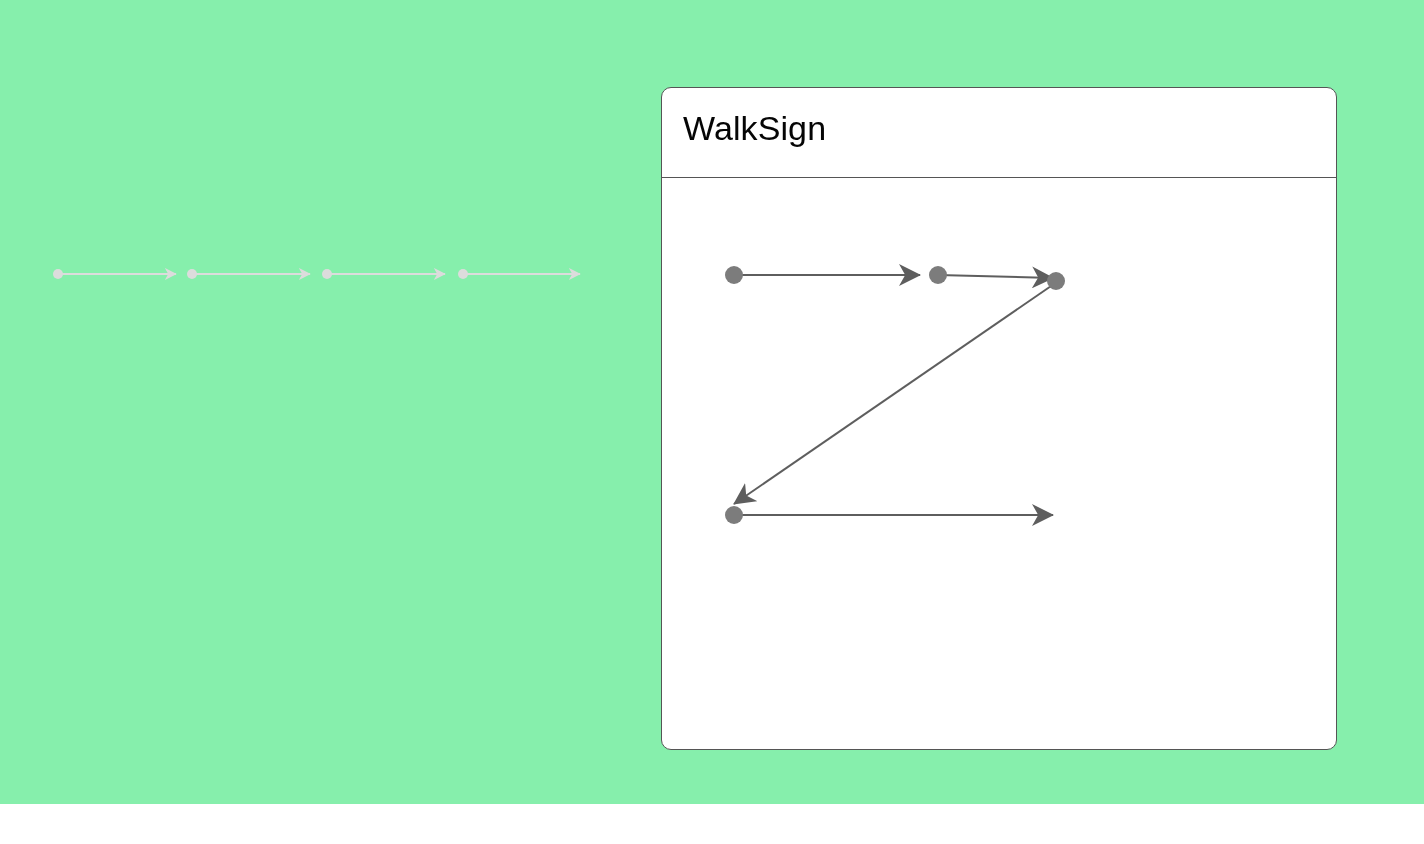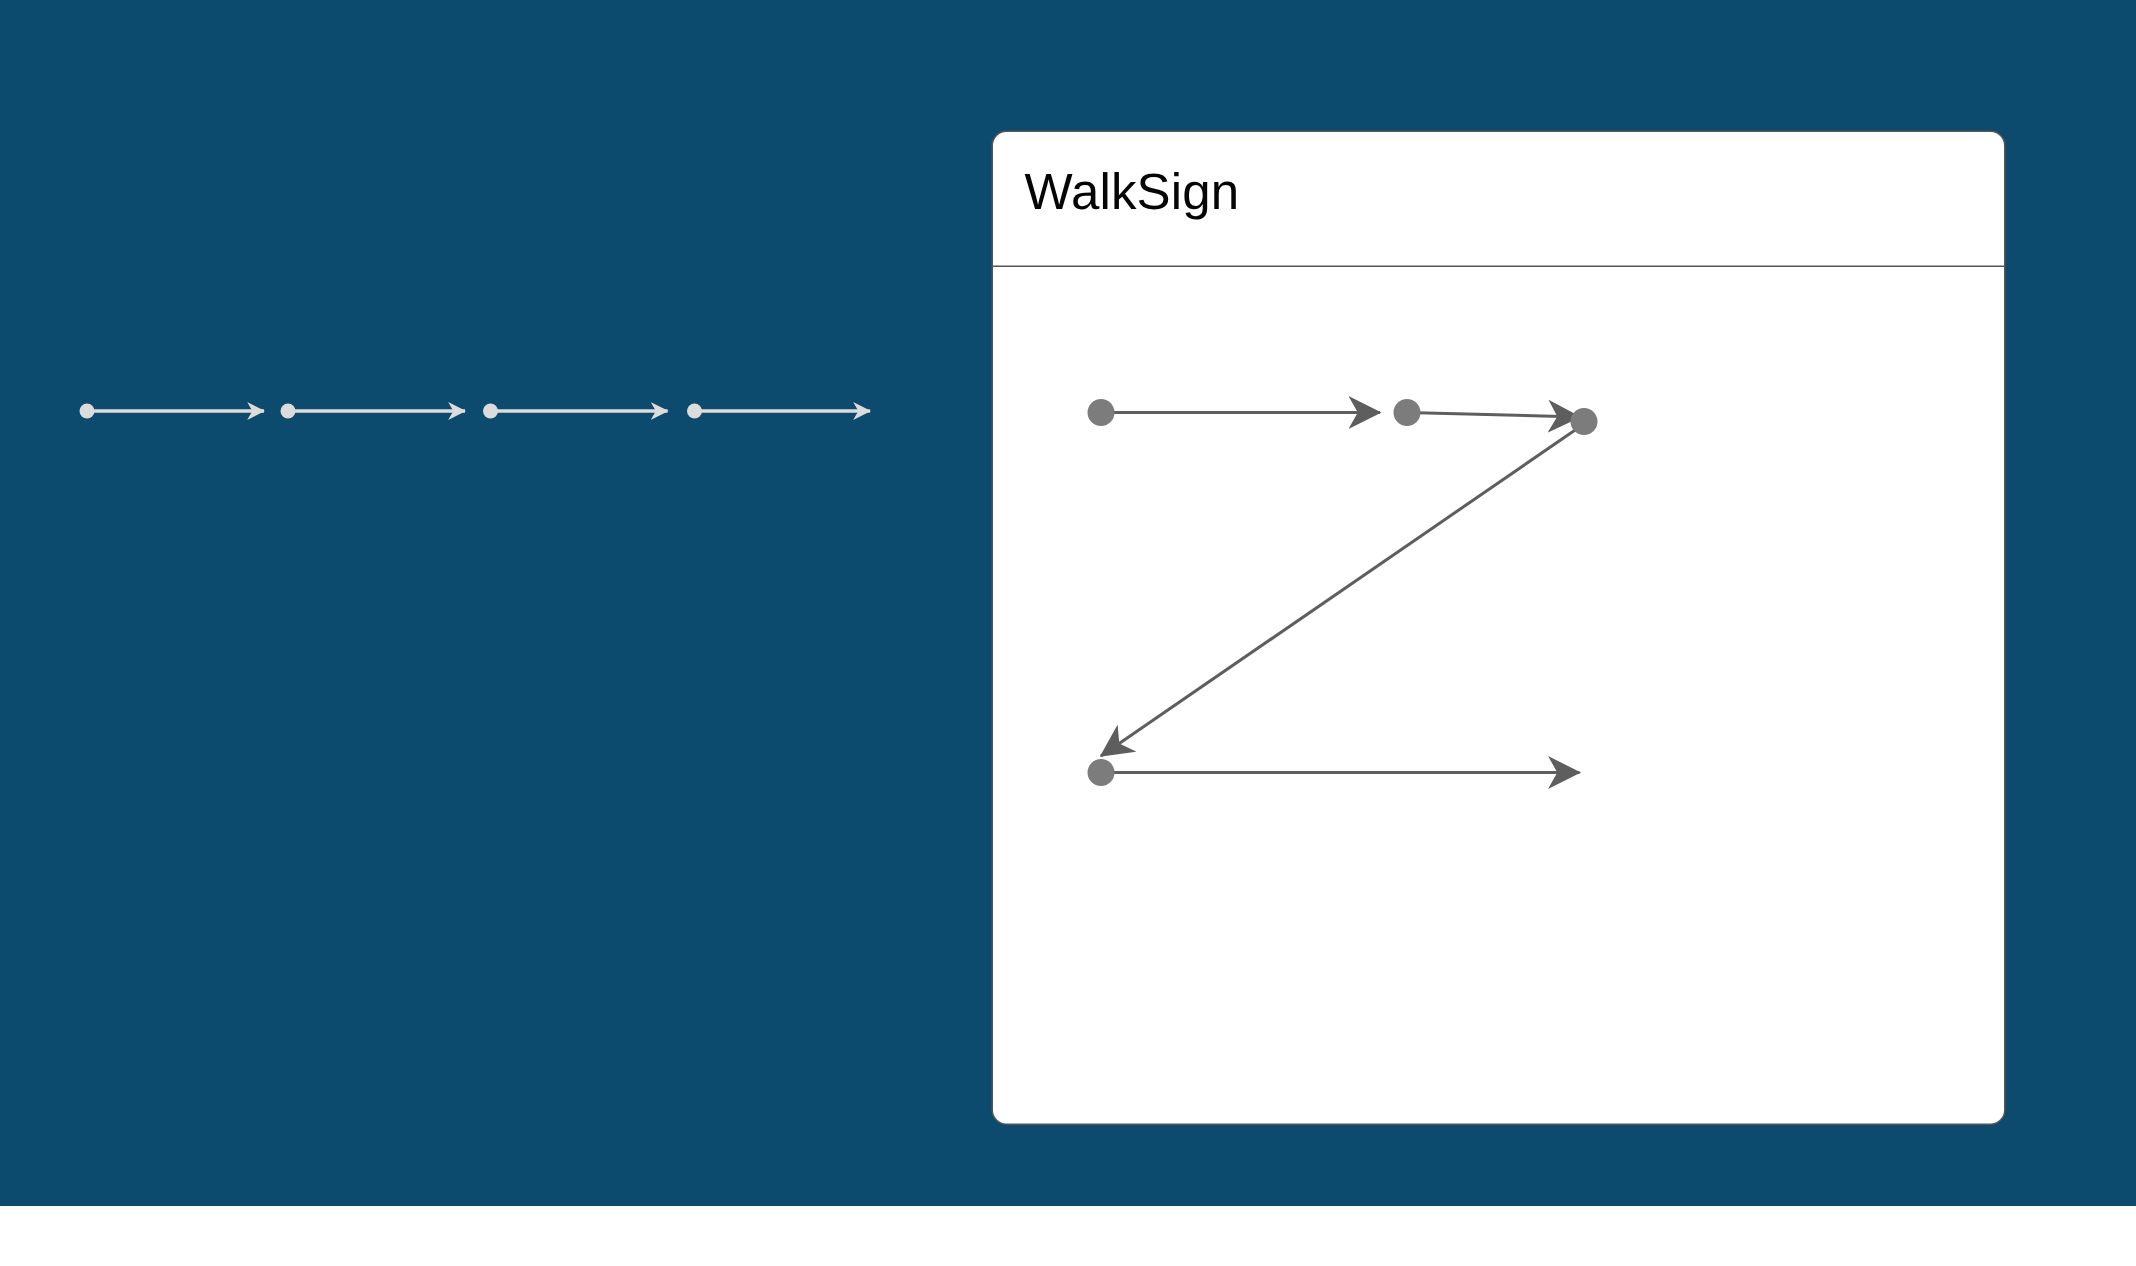--- a/index.html
+++ b/index.html
@@ -10,21 +10,21 @@
   body {
     width: 1424px;
     height: 844px;
     overflow: hidden;
     font-family: "Liberation Sans", sans-serif;
   }
   #canvas {
     position: relative;
     width: 1424px;
     height: 804px;
-    background: #0c4a6e;
+    background: #86efac;
   }
   #bg-graph {
     position: absolute;
     left: 0;
     top: 0;
     width: 1424px;
     height: 844px;
   }
   #panel {
     position: absolute;

